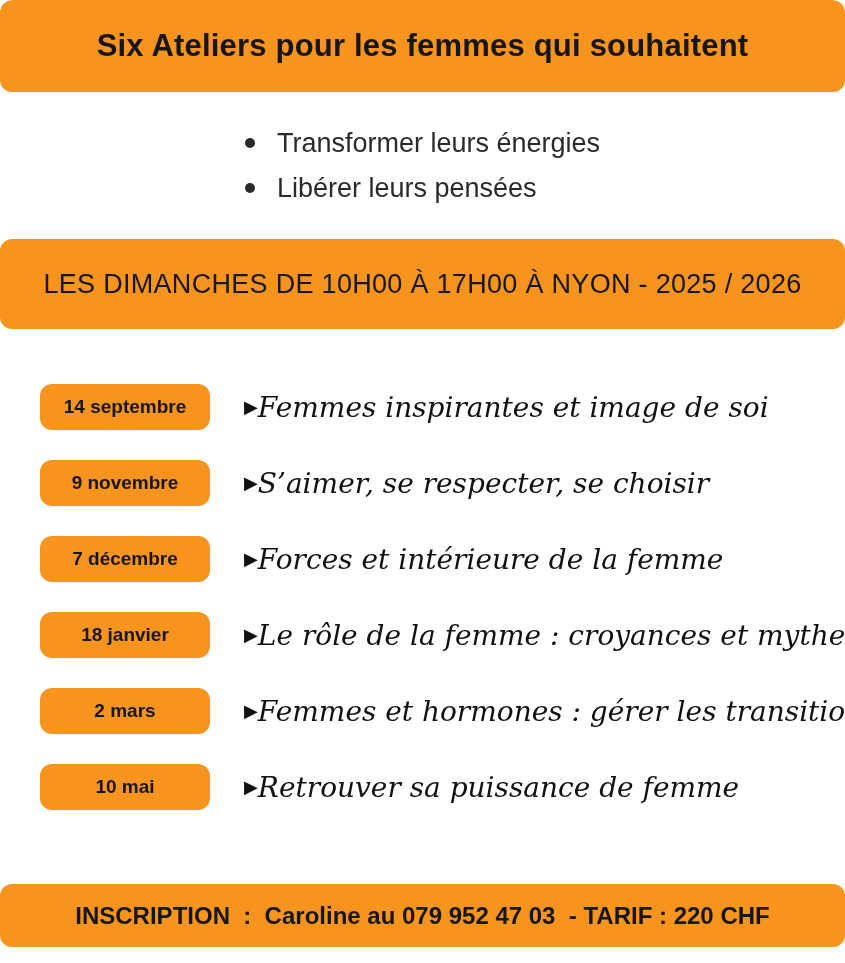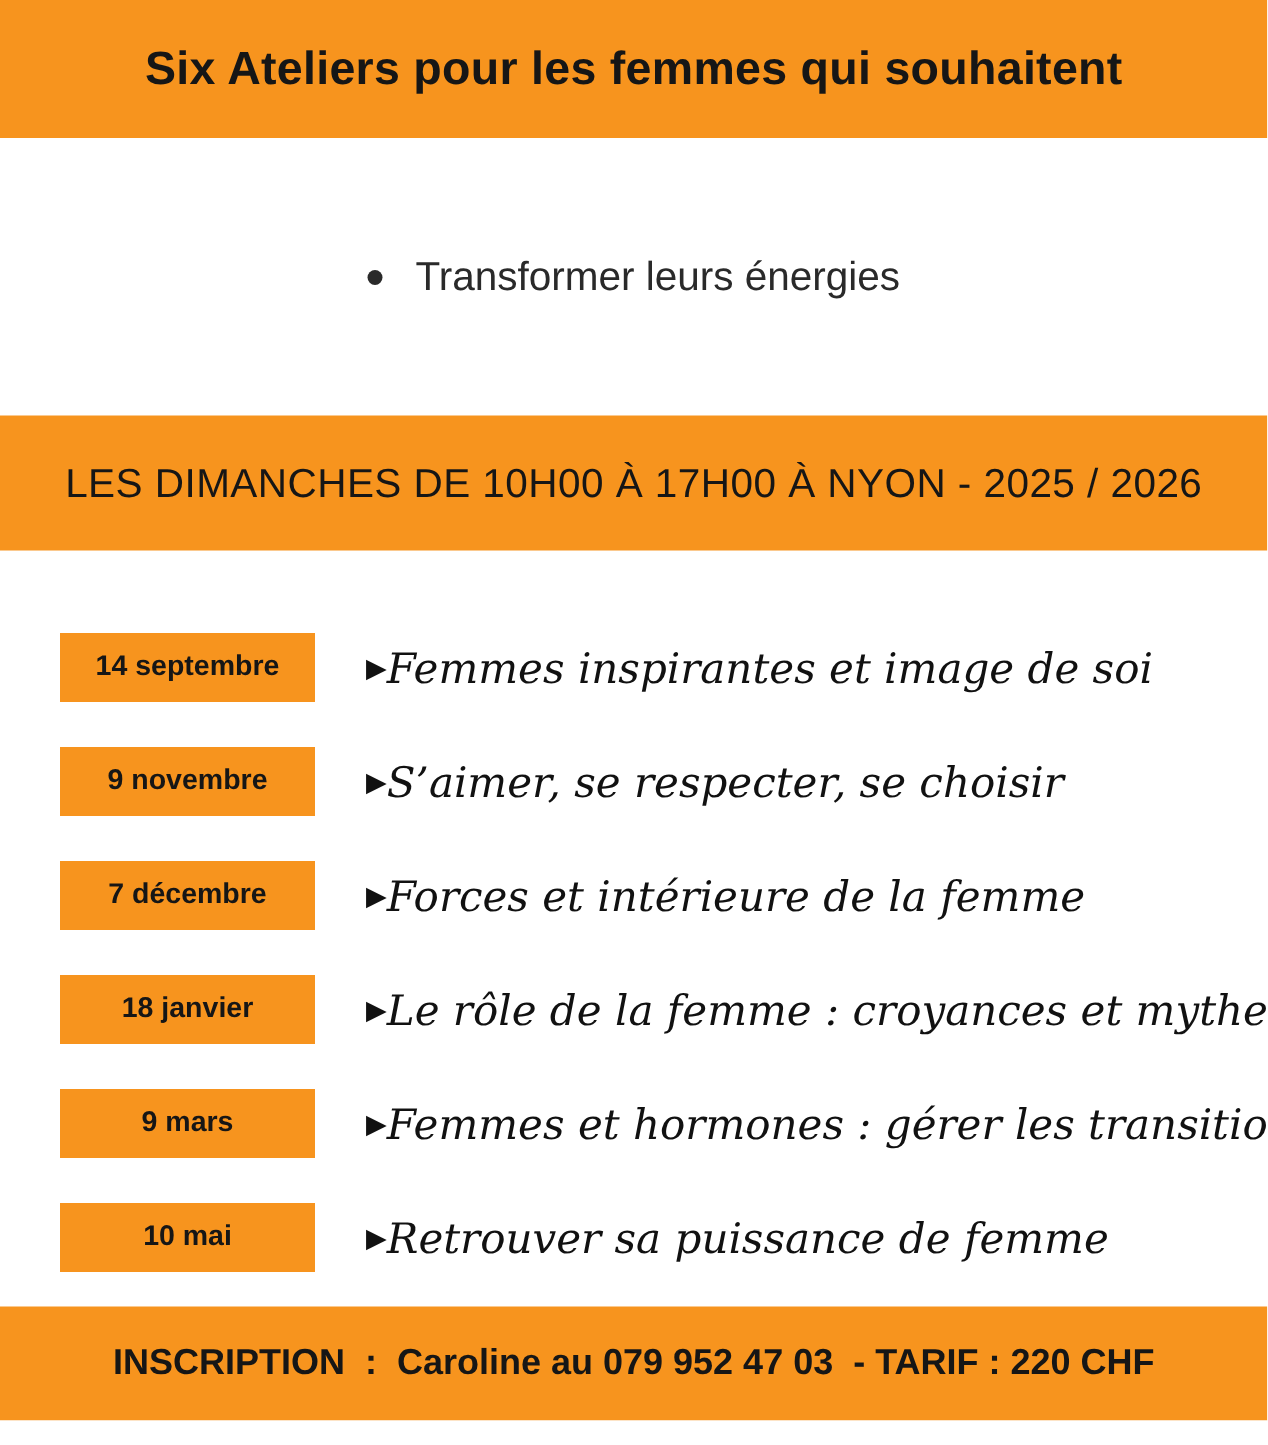--- a/index.html
+++ b/index.html
@@ -1,15 +1,15 @@
 <!DOCTYPE html>
 <html style="--orange: #F7941E; --text: #161616;"><head>
 <meta charset="utf-8">
 <style>
-  * { margin: 0; padding: 0; box-sizing: border-box; }
+  * { margin: 0; padding: 0; box-sizing: border-box; border-radius: 12px; }
   :root {
     --orange: #F7941E;
     --text: #161616;
   }
   html, body {
     background: #ffffff;
     font-family: "Liberation Sans", sans-serif;
     color: var(--text);
   }
   .page {
@@ -35,21 +35,21 @@
     height: 92px;
   }
   .banner-top .banner-text {
     font-size: 31px;
     font-weight: bold;
     letter-spacing: 0.2px;
   }
 
   
   .intro {
-    height: 185px;
+    height: 147px;
     display: flex;
     align-items: center;
     justify-content: center;
     flex: none;
   }
   .intro ul {
     list-style: none;
   }
   .intro li {
     font-size: 27px;
@@ -111,21 +111,21 @@
   .topic {
     font-family: "DejaVu Serif", "Liberation Serif", serif;
     font-style: italic;
     font-size: 28px;
     color: #111;
     white-space: nowrap;
   }
 
   
   .banner-footer {
-    height: 76px;
+    height: 63px;
     margin-top: auto;
   }
   .banner-footer .banner-text {
     font-size: 24px;
     font-weight: bold;
     white-space: pre-wrap;
   }
   .bottom-strip {
     height: 16px;
     background: #ffffff;
@@ -140,20 +140,24 @@
   <div class="banner banner-top">
     <div class="banner-text">Six Ateliers pour les femmes qui souhaitent</div>
   </div>
 
   <div class="intro">
     <ul>
       <li>
         <span class="bullet-dot"></span>
         <span>Transformer leurs énergies</span>
       </li>
+      <li>
+        <span class="bullet-dot"></span>
+        <span>Libérer leurs pensées</span>
+      </li>
     </ul>
   </div>
 
   <div class="banner banner-schedule">
     <div class="banner-text">LES DIMANCHES DE 10H00 À 17H00 À NYON - 2025 / 2026</div>
   </div>
 
   <div class="schedule">
 
     <div class="row">
@@ -174,21 +178,21 @@
       <div class="topic">Forces et intérieure de la femme</div>
     </div>
 
     <div class="row">
       <div class="date-badge">18 janvier</div>
       <div class="arrow">▶</div>
       <div class="topic">Le rôle de la femme : croyances et mythes</div>
     </div>
 
     <div class="row">
-      <div class="date-badge">9 mars</div>
+      <div class="date-badge">2 mars</div>
       <div class="arrow">▶</div>
       <div class="topic">Femmes et hormones : gérer les transitions</div>
     </div>
 
     <div class="row">
       <div class="date-badge">10 mai</div>
       <div class="arrow">▶</div>
       <div class="topic">Retrouver sa puissance de femme</div>
     </div>
 

